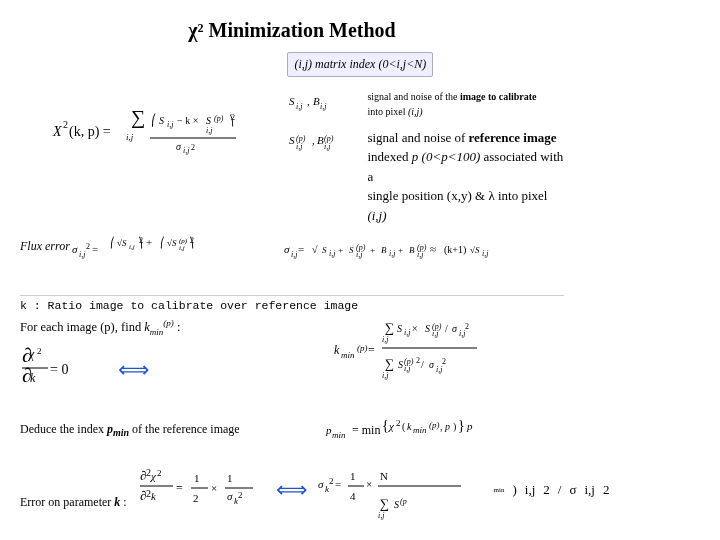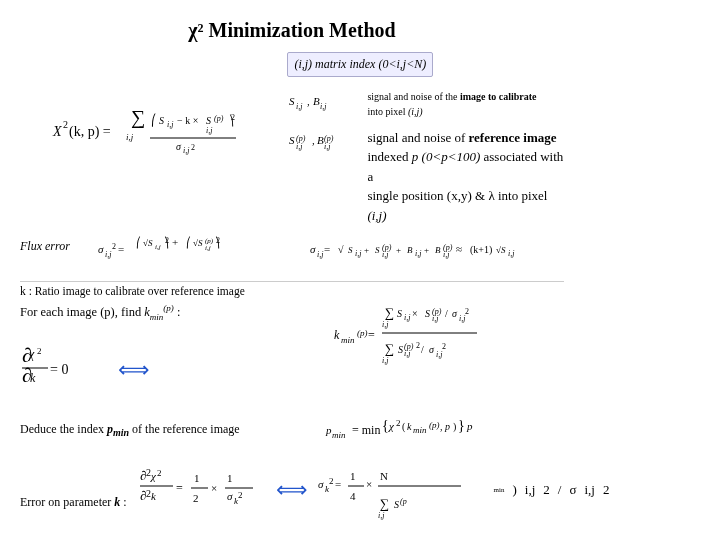--- a/index.html
+++ b/index.html
@@ -66,38 +66,39 @@
       border-radius: 2px;
       padding: 2px 6px;
       display: inline-block;
       font-size: 12px;
       margin-bottom: 12px;
       font-style: italic;
     }
 
     .flux-row {
       display: flex;
-      gap: 26px;
+      gap: 0;
       margin-bottom: 4px;
     }
 
     .flux-left {
       flex: 0 0 auto;
       font-size: 12px;
       font-style: italic;
       display: flex;
       align-items: flex-start;
       padding-top: 4px;
     }
 
     .k-note {
       font-size: 11.5px;
-      margin-top: 4px;
+      margin-top: 18px;
       padding-top: 4px;
       border-top: 1px solid #ddd;
+      font-family: Liberation Mono, monospace;
     }
 
     .each-formula-layout {
       display: flex;
       gap: 16px;
       align-items: flex-start;
     }
 
     .each-left {
       flex: 1;
@@ -272,21 +273,21 @@
           <text x="200" y="21" font-size="8" font-style="italic">i,j</text>
         </svg>
       </div>
     </div>
   </div>
 
   <div class="k-note" style="font-size:11.5px; margin-bottom:6px; padding-top:3px; border-top: 1px solid #ccc;">k : Ratio image to calibrate over reference image</div>
 
   <div class="each-formula-layout" style="margin-bottom:4px;">
     <div class="each-left">
-      <div style="font-size:12.5px; margin-bottom:16px;">
+      <div style="font-size:12.5px; margin-bottom:1px;">
         <span>For each image (p), find</span>
         <span style="font-style:italic;"> k</span><span style="font-style:italic; font-size:9px; vertical-align:sub;">min</span><span style="font-style:italic; font-size:9px; vertical-align:super;">(p)</span>
         <span> :</span>
       </div>
       <div style="display:flex; align-items:center; gap:8px;">
         <div>
           <svg width="90" height="60">
             <text x="2" y="24" font-size="20">∂</text>
             <text x="9" y="20" font-size="12" font-style="italic">χ</text>
             <text x="17" y="16" font-size="9">2</text>

